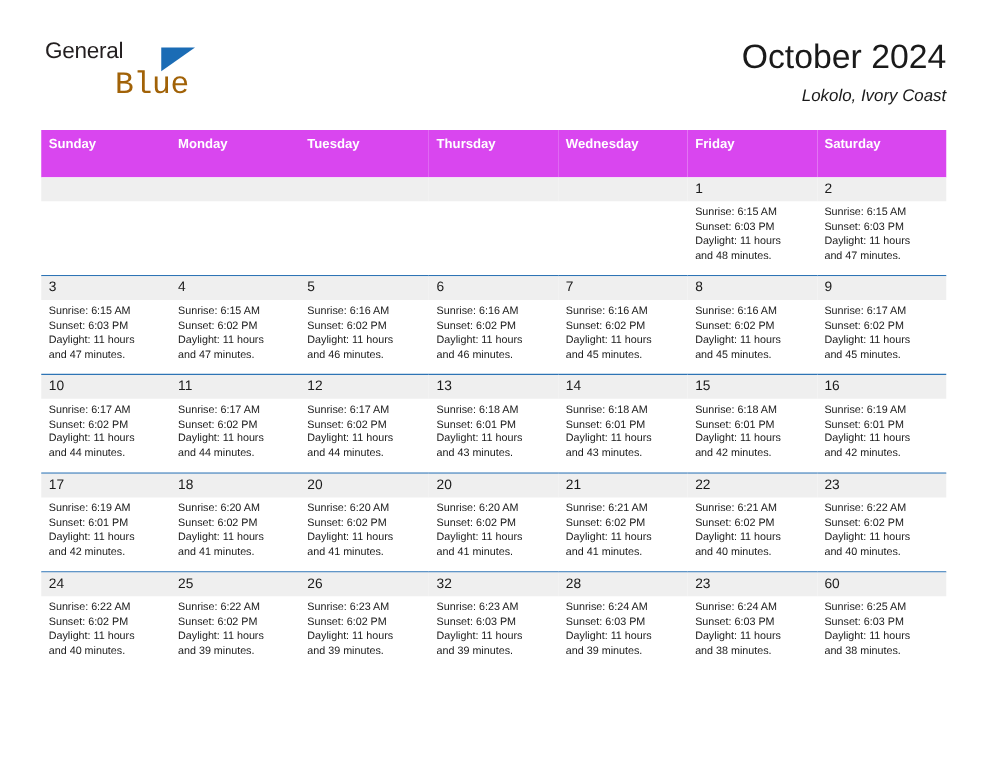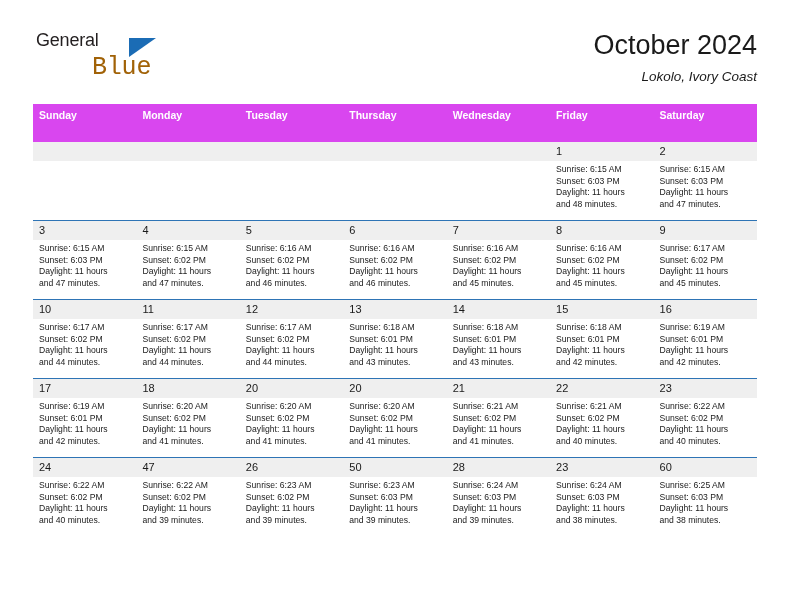--- a/index.html
+++ b/index.html
@@ -479,21 +479,21 @@
               <div class="info">
                 <div>Sunrise: 6:22 AM</div>
                 <div>Sunset: 6:02 PM</div>
                 <div>Daylight: 11 hours</div>
                 <div>and 40 minutes.</div>
               </div>
             </div>
           </td>
           <td>
             <div class="daycell">
-              <span class="daynum">47</span>
+              <span class="daynum">25</span>
               <div class="info">
                 <div>Sunrise: 6:22 AM</div>
                 <div>Sunset: 6:02 PM</div>
                 <div>Daylight: 11 hours</div>
                 <div>and 39 minutes.</div>
               </div>
             </div>
           </td>
           <td>
             <div class="daycell">
@@ -501,21 +501,21 @@
               <div class="info">
                 <div>Sunrise: 6:23 AM</div>
                 <div>Sunset: 6:02 PM</div>
                 <div>Daylight: 11 hours</div>
                 <div>and 39 minutes.</div>
               </div>
             </div>
           </td>
           <td>
             <div class="daycell">
-              <span class="daynum">50</span>
+              <span class="daynum">32</span>
               <div class="info">
                 <div>Sunrise: 6:23 AM</div>
                 <div>Sunset: 6:03 PM</div>
                 <div>Daylight: 11 hours</div>
                 <div>and 39 minutes.</div>
               </div>
             </div>
           </td>
           <td>
             <div class="daycell">

